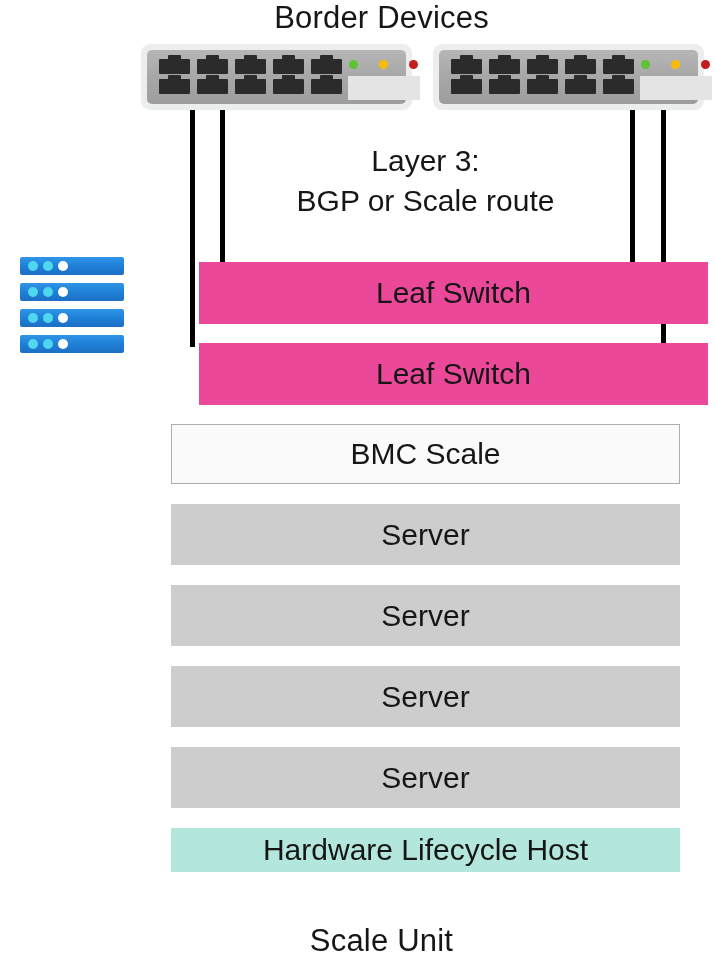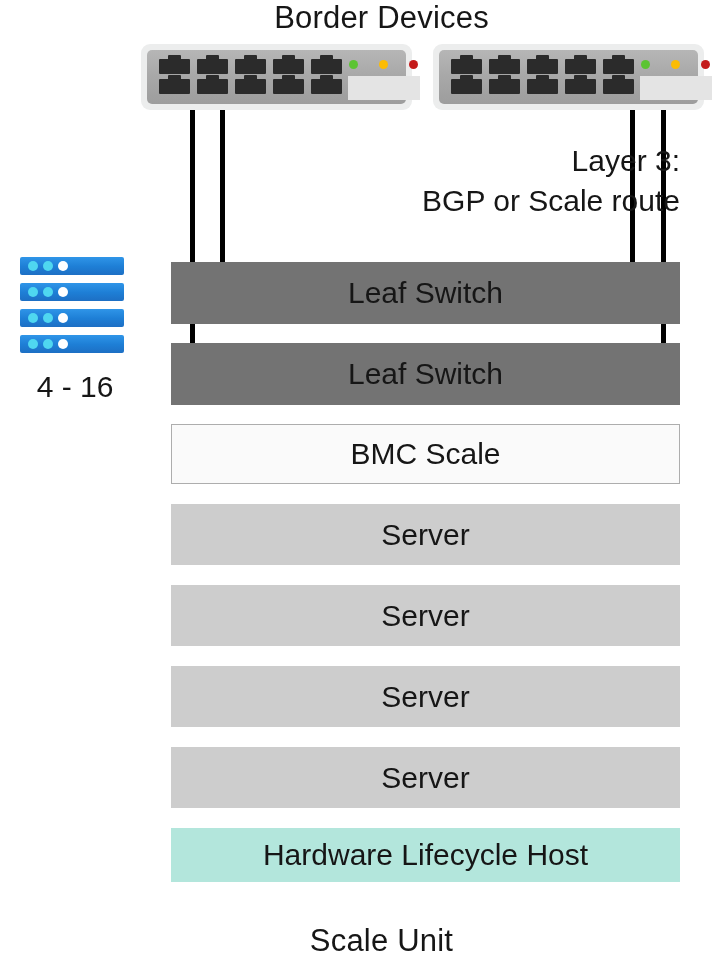--- a/index.html
+++ b/index.html
@@ -33,21 +33,21 @@
   }
   #border-devices-title { top: 0px; }
   #scale-unit-label { top: 923px; }
 
   
   #layer3-note {
     position: absolute;
     left: 171px;
     top: 141px;
     width: 509px;
-    text-align: right;
+    text-align: center;
     font-size: 30px;
     line-height: 40px;
   }
   #layer3-note .l3line { display: block; white-space: nowrap; }
 
   
   .switch {
     position: absolute;
     top: 44px;
     width: 271px;
@@ -123,21 +123,21 @@
     position: absolute;
     left: 171px;
     width: 509px;
     box-sizing: border-box;
     display: flex;
     align-items: center;
     justify-content: center;
     font-size: 30px;
     white-space: nowrap;
   }
-  .row-leaf   { background: #737373; }
+  .row-leaf   { background: #ec4899; margin-left: 28px; }
   .row-bmc    { background: #fafafa; border: 1px solid #adadad; }
   .row-server { background: #cdcdcd; text-align: center; }
   .row-hlh    { background: #b3e6dc; }
 
   
   #server-stack {
     position: absolute;
     left: 20px;
     top: 257px;
     width: 104px;
@@ -249,34 +249,33 @@
       <span class="dot dot-3"></span>
     </div>
     <div class="server-bar" style="top:78px;">
       <span class="dot dot-1"></span>
       <span class="dot dot-2"></span>
       <span class="dot dot-3"></span>
     </div>
   </div>
 
   <div id="server-count-label">
-    <span>4 - 16</span>
   </div>
 
   <div class="rack-row row-leaf" style="top:262px; height:62px;">Leaf Switch</div>
 
   <div class="rack-row row-leaf" style="top:343px; height:62px;">Leaf Switch</div>
 
   <div class="rack-row row-bmc" style="top:424px; height:60px;">BMC Scale</div>
 
   <div class="rack-row row-server" style="top:504px; height:61px;">Server</div>
 
   <div class="rack-row row-server" style="top:585px; height:61px;">Server</div>
 
   <div class="rack-row row-server" style="top:666px; height:61px;">Server</div>
 
   <div class="rack-row row-server" style="top:747px; height:61px;">Server</div>
 
-  <div class="rack-row row-hlh" style="top:828px; height:54px;">Hardware Lifecycle Host</div>
+  <div class="rack-row row-hlh" style="top:828px; height:44px;">Hardware Lifecycle Host</div>
 
   <div class="title" id="scale-unit-label">Scale Unit</div>
 
 </div>
 
 </body></html>

